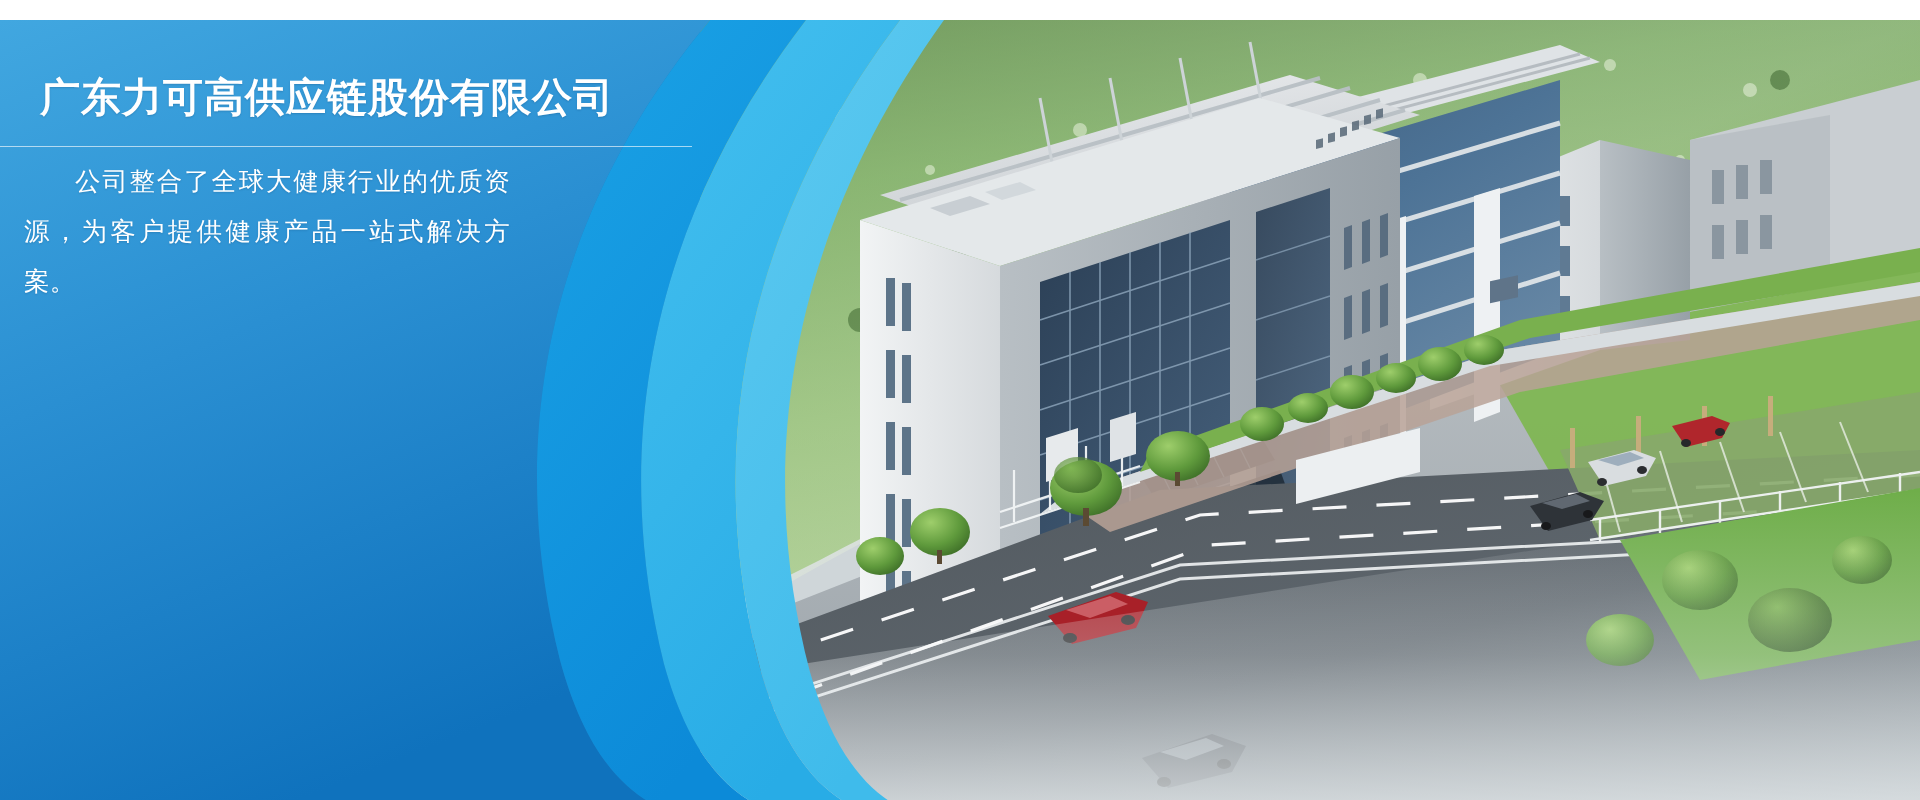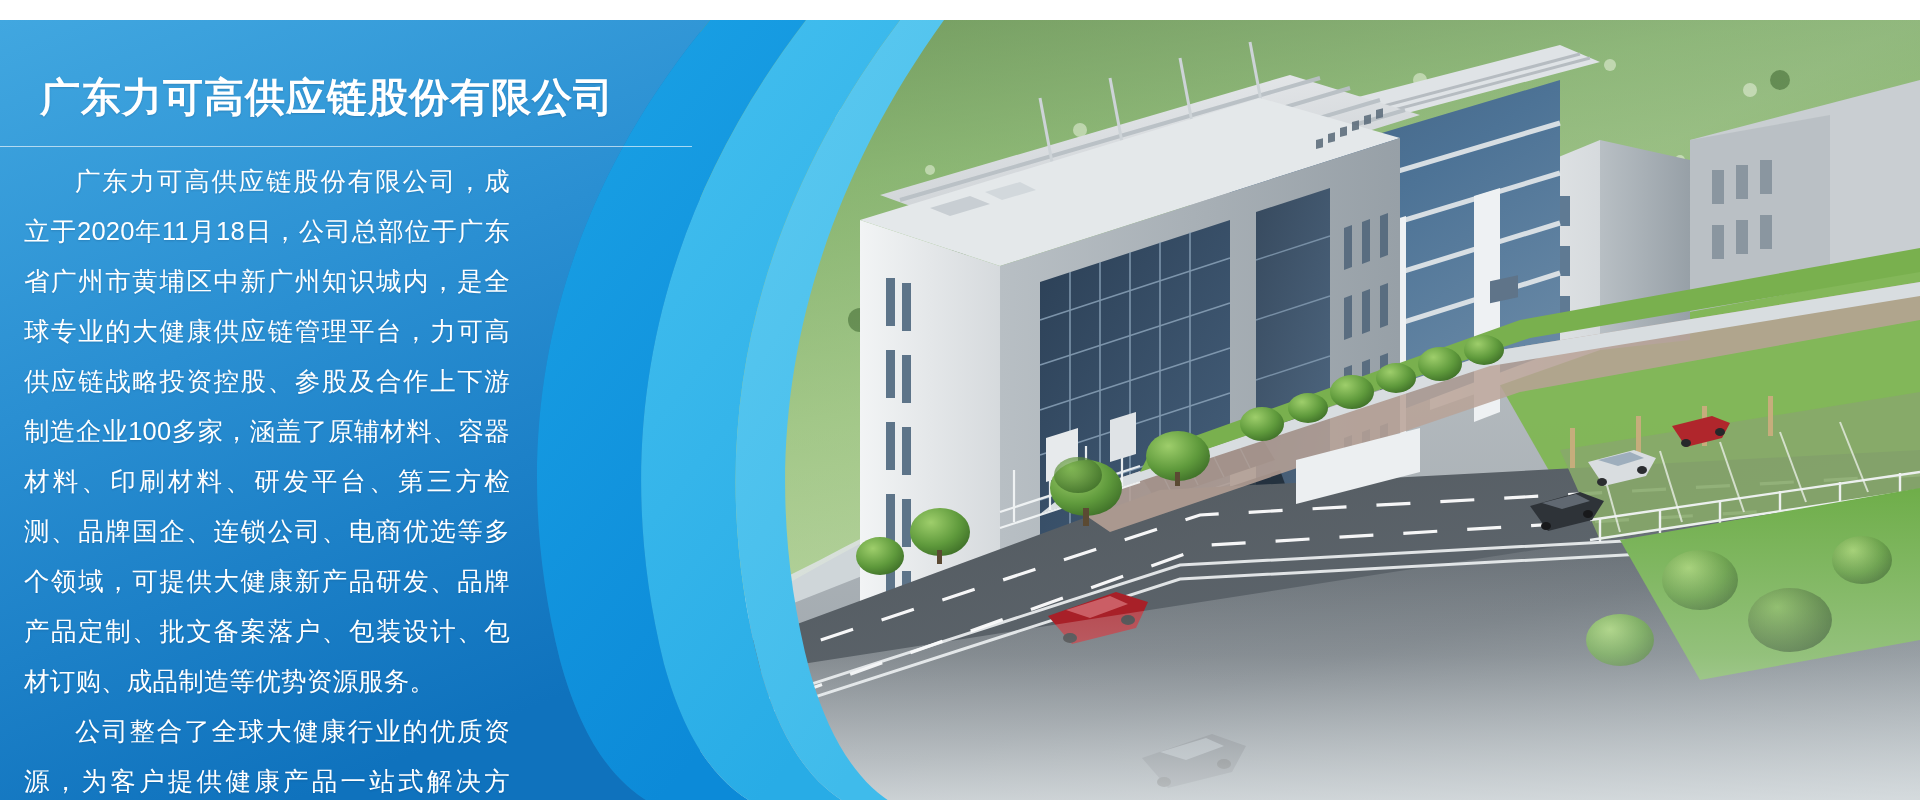--- a/index.html
+++ b/index.html
@@ -540,18 +540,17 @@
                C842,794 790,756 760,648 C700,418 752,196 900,0 Z" fill="url(#gArc3)"></path>
     </svg>
   </div>
 
   <div class="text-panel">
     <h1 class="page-title">广东力可高供应链股份有限公司</h1>
 
     <div class="title-divider"></div>
 
     <div class="body-copy">
-      <p>广东力可高供应链股份有限公司，成立于2020年11月18日，公司总部位于广东省广州市黄埔区中新广州知识城内，是全球专业的大健康供应链管理平台，力可高供应链战略投资控股、参股及合作上下游制造企业100多家，涵盖了原辅材料、容器材料、印刷材料、研发平台、第三方检测、品牌国企、连锁公司、电商优选等多个领域，可提供大健康新产品研发、品牌产品定制、批文备案落户、包装设计、包材订购、成品制造等优势资源服务。</p>
       <p>公司整合了全球大健康行业的优质资源，为客户提供健康产品一站式解决方案。</p>
     </div>
   </div>
 
 </div>
 
 </body></html>

